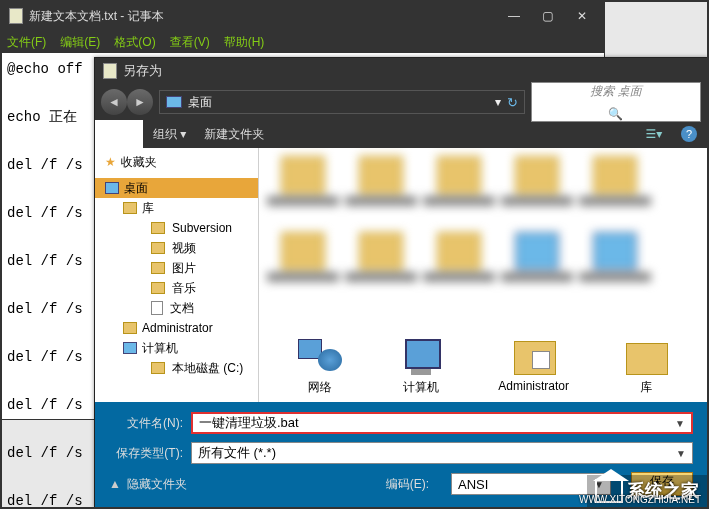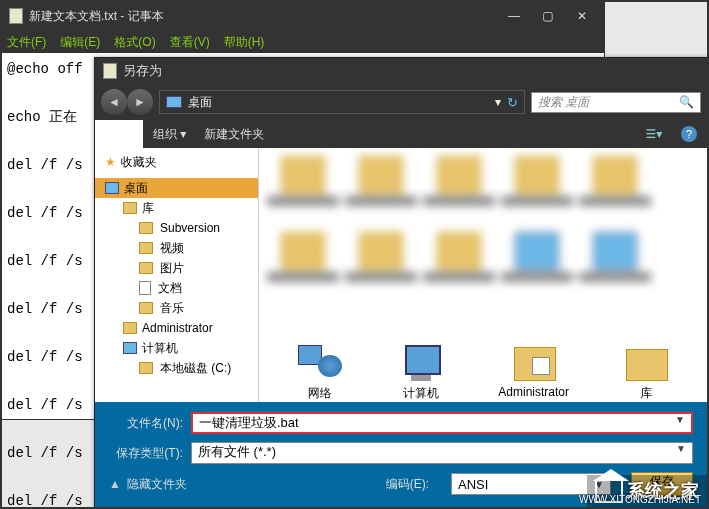--- a/index.html
+++ b/index.html
@@ -19,63 +19,63 @@
 .sa-titlebar { background: #333; color: #ddd; height: 26px; display: flex; align-items: center; padding: 6px 8px; font-size: 13px; gap: 6px; }
 .sa-titlebar .icon { width: 14px; height: 16px; background: #e8e8c8; border: 1px solid #888; display: inline-block; }
 
 .sa-navbar { background: #333; height: 36px; display: flex; align-items: center; padding: 0 6px; gap: 6px; }
 .navbtns { display: flex; gap: 0; }
 .navbtn { width: 26px; height: 26px; background: linear-gradient(#6a6a6a,#444); border-radius: 50%; display: flex; align-items: center; justify-content: center; color: #ccc; font-size: 12px; }
 .pathbar { flex: 1; background: #333; border: 1px solid #555; height: 24px; display: flex; align-items: center; gap: 6px; padding: 0 6px; color: #eee; font-size: 12px; }
 .pathbar .monitor { width: 16px; height: 12px; background: #6bb8e8; border: 1px solid #447; display: inline-block; }
 .pathbar .spacer { flex: 1; }
 .refresh { color: #6bb8e8; font-size: 13px; }
-.searchbar { width: 170px; background: #fff; border: 1px solid #888; height: 21px; display: flex; align-items: center; padding: 0 6px; font-size: 12px; color: #888; font-style: italic; justify-content: space-between; }
+.searchbar { width: 170px; background: #fff; border: 1px solid #888; height: 40px; display: flex; align-items: center; padding: 0 6px; font-size: 12px; color: #888; font-style: italic; justify-content: space-between; flex-direction: column; }
 .searchbar .mag { color: #3b78b5; font-style: normal; }
 
 .sa-toolbar { background: #333; color: #ddd; height: 28px; display: flex; align-items: center; padding: 0 10px; font-size: 12px; gap: 18px; margin-left: 48px; }
 .sa-toolbar .spacer { flex: 1; }
 .sa-toolbar .tbicon { width: 18px; height: 18px; display: flex; align-items: center; justify-content: center; color: #8cc; }
 .helpq { width: 16px; height: 16px; border-radius: 50%; background: #4a8fc7; color: #fff; display: flex; align-items: center; justify-content: center; font-size: 11px; }
 
 .sa-body { display: flex; height: 254px; }
 .sa-sidebar { width: 164px; background: #fff; border-right: 1px solid #cfcfcf; font-size: 12px; overflow: hidden; padding-top: 4px; }
 .sb-item { display: flex; align-items: center; gap: 5px; padding: 2px 6px 2px 10px; height: 20px; white-space: nowrap; cursor: pointer; }
 .sb-item.selected { background: #e8a63a; color: #000; }
 .sb-indent1 { padding-left: 28px; }
-.sb-indent2 { padding-left: 44px; gap: 7px; }
+.sb-indent2 { padding-left: 56px; gap: 7px; }
 .sb-star { color: #e8a63a; }
 .sb-icon { width: 14px; height: 12px; display: inline-block; }
 .sb-folder { background: #e8c46b; border: 1px solid #b8941b; }
 .sb-monitor { background: #6bb8e8; border: 1px solid #447; }
 .sb-doc { background: #fff; border: 1px solid #888; position: relative; width: 12px; height: 14px; }
 
 .sa-filepane { flex: 1; background: #fff; position: relative; overflow: hidden; }
 .file-grid { display: flex; flex-wrap: wrap; padding: 8px; gap: 6px; filter: blur(5px); }
 .fgitem { width: 72px; height: 70px; display: flex; flex-direction: column; align-items: center; gap: 2px; font-size: 11px; }
 .fgicon { width: 44px; height: 38px; background: #e8c46b; border: 1px solid #b8941b; }
 .fgicon.blue { background: #6bb8e8; border-color: #447; }
 .fglabel { width: 100%; height: 10px; background: #888; border-radius: 2px; }
 
-.big-icons { position: absolute; bottom: 0; left: 0; right: 0; display: flex; justify-content: space-around; padding: 0 10px; }
+.big-icons { position: absolute; bottom: 6px; left: 0; right: 0; display: flex; justify-content: space-around; padding: 0 10px; }
 .bigitem { display: flex; flex-direction: column; align-items: center; gap: 2px; font-size: 12px; }
 .bigicon { width: 48px; height: 44px; position: relative; }
 .network-ico { }
 .network-ico::before { content:''; position:absolute; left:2px; top:6px; width:22px; height:18px; background:#5aa0d8; border:1px solid #336; }
 .network-ico::after { content:''; position:absolute; right:2px; bottom:6px; width:24px; height:22px; background:radial-gradient(#5aa0d8,#2a6aa0); border-radius:50%; }
 .computer-ico::before { content:''; position:absolute; left:8px; top:6px; width:32px; height:26px; background:#5aa0d8; border:2px solid #336; }
 .computer-ico::after { content:''; position:absolute; left:14px; bottom:2px; width:20px; height:6px; background:#999; }
 .admin-ico::before { content:''; position:absolute; left:4px; top:8px; width:40px; height:32px; background:#e8c46b; border:1px solid #b8941b; }
 .admin-ico::after { content:''; position:absolute; left:22px; top:18px; width:16px; height:16px; background:#fff; border:1px solid #888; }
 .lib-ico::before { content:''; position:absolute; left:4px; top:10px; width:40px; height:30px; background:#e8c46b; border:1px solid #b8941b; }
 
 .sa-bottom { background: #0369a1; color: #ddd; padding: 10px 14px 12px; font-size: 12px; }
 .sa-row { display: flex; align-items: center; gap: 8px; margin-bottom: 8px; }
 .sa-row label { width: 74px; text-align: right; }
-.sa-row .field { flex: 1; background: #fff; border: 1px solid #888; height: 22px; display: flex; align-items: flex-start; padding: 0 6px; color: #000; font-size: 13px; justify-content: space-between; }
+.sa-row .field { flex: 1; background: #fff; border: 1px solid #888; height: 22px; display: flex; align-items: center; padding: 0 6px; color: #000; font-size: 13px; justify-content: space-between; }
 .fn-field { border: 2px solid #e03030 !important; }
 .dd-arrow { color: #444; font-size: 10px; }
 
 .sa-actions { display: flex; align-items: center; gap: 20px; margin-top: 8px; }
 .hide-folders { display: flex; align-items: center; gap: 6px; cursor: pointer; }
 .hide-folders .tri { color: #ccc; }
 .sa-actions .spacer { flex: 1; }
 .enc-row { display: flex; align-items: center; gap: 22px; }
 .enc-row .field { width: 160px; background: #fff; border: 1px solid #888; height: 22px; display: flex; align-items: center; padding: 0 6px; color: #000; font-size: 13px; justify-content: space-between; }
 .actbtn { height: 24px; padding: 0 18px; background: linear-gradient(#f8d878,#e8b838); border: 1px solid #a87818; color: #000; font-size: 12px; display: flex; cursor: pointer; }
@@ -180,26 +180,26 @@
         </div>
       <div class="sb-item sb-indent2">
           <span class="sb-icon sb-folder"></span>
           <span>视频</span>
         </div>
       <div class="sb-item sb-indent2">
           <span class="sb-icon sb-folder"></span>
           <span>图片</span>
         </div>
       <div class="sb-item sb-indent2">
+          <span class="sb-icon sb-folder"></span>
+          <span>音乐</span>
+        </div>
+      <div class="sb-item sb-indent2">
           <span class="sb-icon sb-doc"></span>
           <span>文档</span>
-        </div>
-      <div class="sb-item sb-indent2">
-          <span class="sb-icon sb-folder"></span>
-          <span>音乐</span>
         </div>
       <div class="sb-item sb-indent1">
           <span class="sb-icon sb-folder"></span>
           <span>Administrator</span>
         </div>
       <div class="sb-item sb-indent1">
           <span class="sb-icon sb-monitor"></span>
           <span>计算机</span>
         </div>
       <div class="sb-item sb-indent2">

